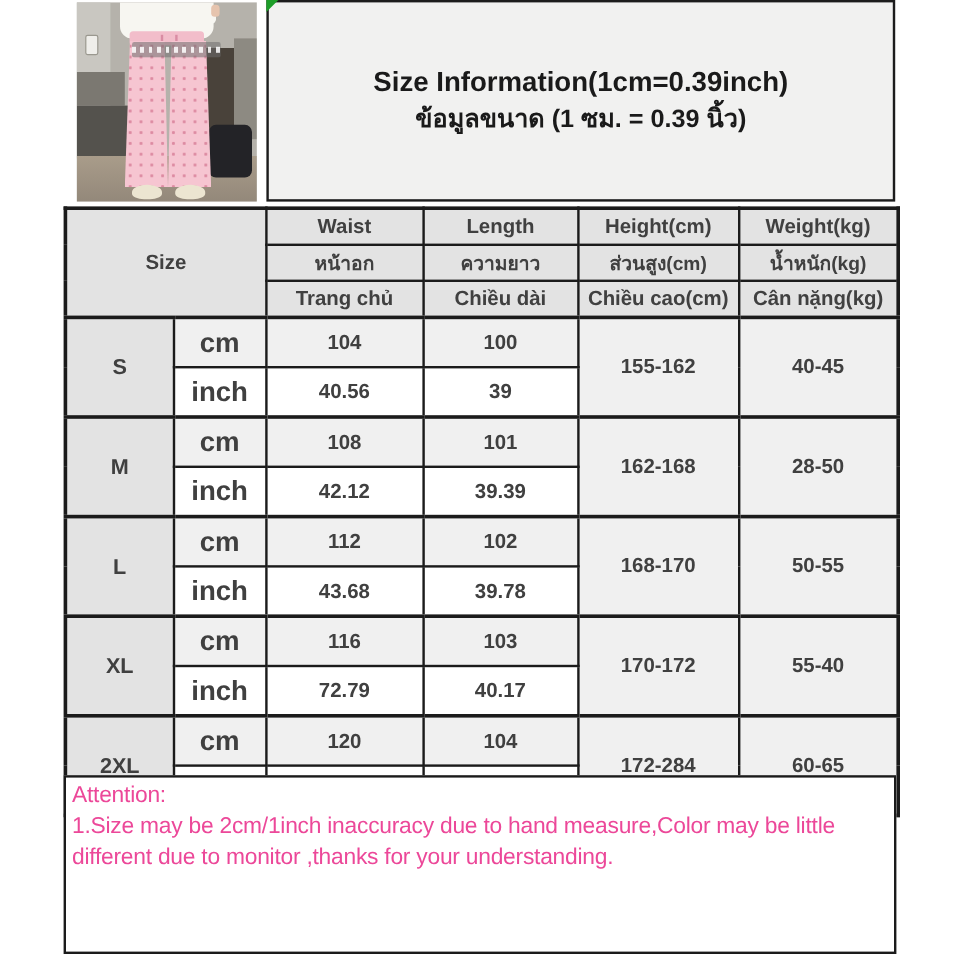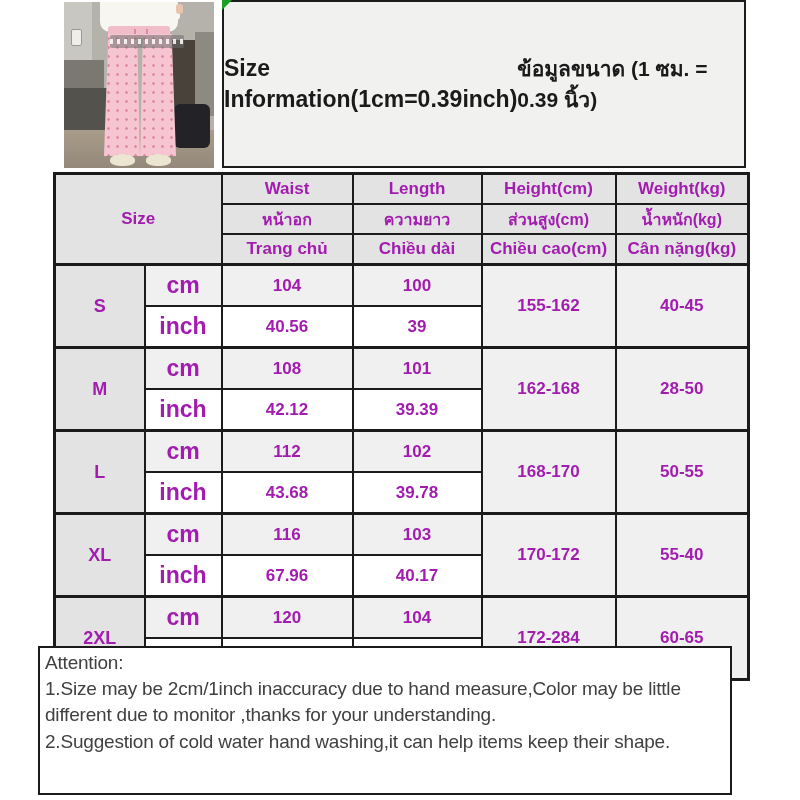--- a/index.html
+++ b/index.html
@@ -35,53 +35,53 @@
   .ph-shoe { position:absolute; top:152px; width:25px; height:12px; background:#ece5d1; border-radius:50% 50% 40% 40%; }
   .ph-shoe.s1 { left:46px; } .ph-shoe.s2 { left:82px; }
   .ph-watermark { position:absolute; left:46px; top:33px; width:74px; height:13px;
                   background:rgba(110,110,110,0.55); border-radius:2px;
                   background-image:repeating-linear-gradient(90deg, rgba(255,255,255,0.85) 0 3px, rgba(255,255,255,0) 3px 7px);
                   background-size:100% 5px; background-position:center; background-repeat:no-repeat; }
 
   
   .title-box { position:absolute; left:222px; top:0px; width:524px; height:168px;
                background:#f1f1f0; border:2px solid #1c1c1c; box-sizing:border-box;
-               display:flex; flex-direction:row; justify-content:center; align-items:center; }
+               display:flex; flex-direction:column; justify-content:center; align-items:center; }
   .green-corner { position:absolute; left:-2px; top:-2px; width:0; height:0;
                   border-top:10px solid #1d9e28; border-right:10px solid transparent; }
   .title-en { font-size:23px; font-weight:bold; line-height:31px; }
   .title-th { font-size:21px; font-weight:bold; line-height:31px; }
   .title-vi { font-size:23px; font-weight:bold; line-height:31px; }
 
   
   table.size-table { position:absolute; left:53px; top:172px; width:694px;
                      border-collapse:collapse; table-layout:fixed;
                      border:3px solid #1b1b1b; }
   .size-table td { border:2px solid #1b1b1b; text-align:center; vertical-align:middle;
-                   padding:0; font-weight:bold; color:#a21caf; }
+                   padding:0; font-weight:bold; color:#404040; }
   .size-table tr.hrow td { height:28px; }
   .size-table tr.drow td { height:39px; }
   .size-table td.hd { background:#e3e3e3; }
   .size-table td.cmbg { background:#f0f0f0; }
   .size-table td.whitebg { background:#ffffff; }
   .size-table td.range { background:#f0f0f0; font-size:17px; }
   .size-table td.size-head { font-size:31px; }
   .size-table td.size-label { font-size:18px; background:#e3e3e3; }
   .size-table tr.h-en td { font-size:17px; }
   .size-table tr.h-th td { font-size:16px; }
   .size-table tr.h-vi td { font-size:17px; }
   .size-table td.unit { font-size:23px; }
   .size-table td.val { font-size:17px; }
   .size-table tr.group-top td { border-top:3px solid #1b1b1b; }
 
   
-  .attention { position:absolute; left:38px; top:646px; width:694px; height:149px;
+  .attention { position:absolute; left:53px; top:646px; width:694px; height:149px;
                border:2px solid #1b1b1b; box-sizing:border-box; background:#ffffff;
                padding:2px 5px; font-size:19px; line-height:1.38; letter-spacing:-0.2px;
-               color:#404040; }
+               color:#ec4899; }
 </style>
 </head>
 <body>
 
 <div class="canvas">
 
   <div class="photo">
     <div class="ph-wall-left"></div>
     <div class="ph-outlet o1"></div>
     <div class="ph-outlet o2"></div>
@@ -184,21 +184,21 @@
       <tr class="drow group-top">
         <td class="size-label" rowspan="2">XL</td>
         <td class="unit cmbg">cm</td>
         <td class="val cmbg">116</td>
         <td class="val cmbg">103</td>
         <td class="range" rowspan="2">170-172</td>
         <td class="range" rowspan="2">55-40</td>
       </tr>
       <tr class="drow">
         <td class="unit whitebg">inch</td>
-        <td class="val whitebg">67.96</td>
+        <td class="val whitebg">72.79</td>
         <td class="val whitebg">40.17</td>
       </tr>
 
       <tr class="drow group-top">
         <td class="size-label" rowspan="2">2XL</td>
         <td class="unit cmbg">cm</td>
         <td class="val cmbg">120</td>
         <td class="val cmbg">104</td>
         <td class="range" rowspan="2">172-284</td>
         <td class="range" rowspan="2">60-65</td>
@@ -207,16 +207,15 @@
         <td class="unit whitebg">inch</td>
         <td class="val whitebg">46.8</td>
         <td class="val whitebg">40.56</td>
       </tr>
     </tbody>
   </table>
 
   <div class="attention">
     <div>Attention:</div>
     <div>1.Size may be 2cm/1inch inaccuracy due to hand measure,Color may be little different due to monitor ,thanks for your understanding.</div>
-    <div>2.Suggestion of cold water hand washing,it can help items keep their shape.</div>
   </div>
 
 </div>
 
 </body></html>

